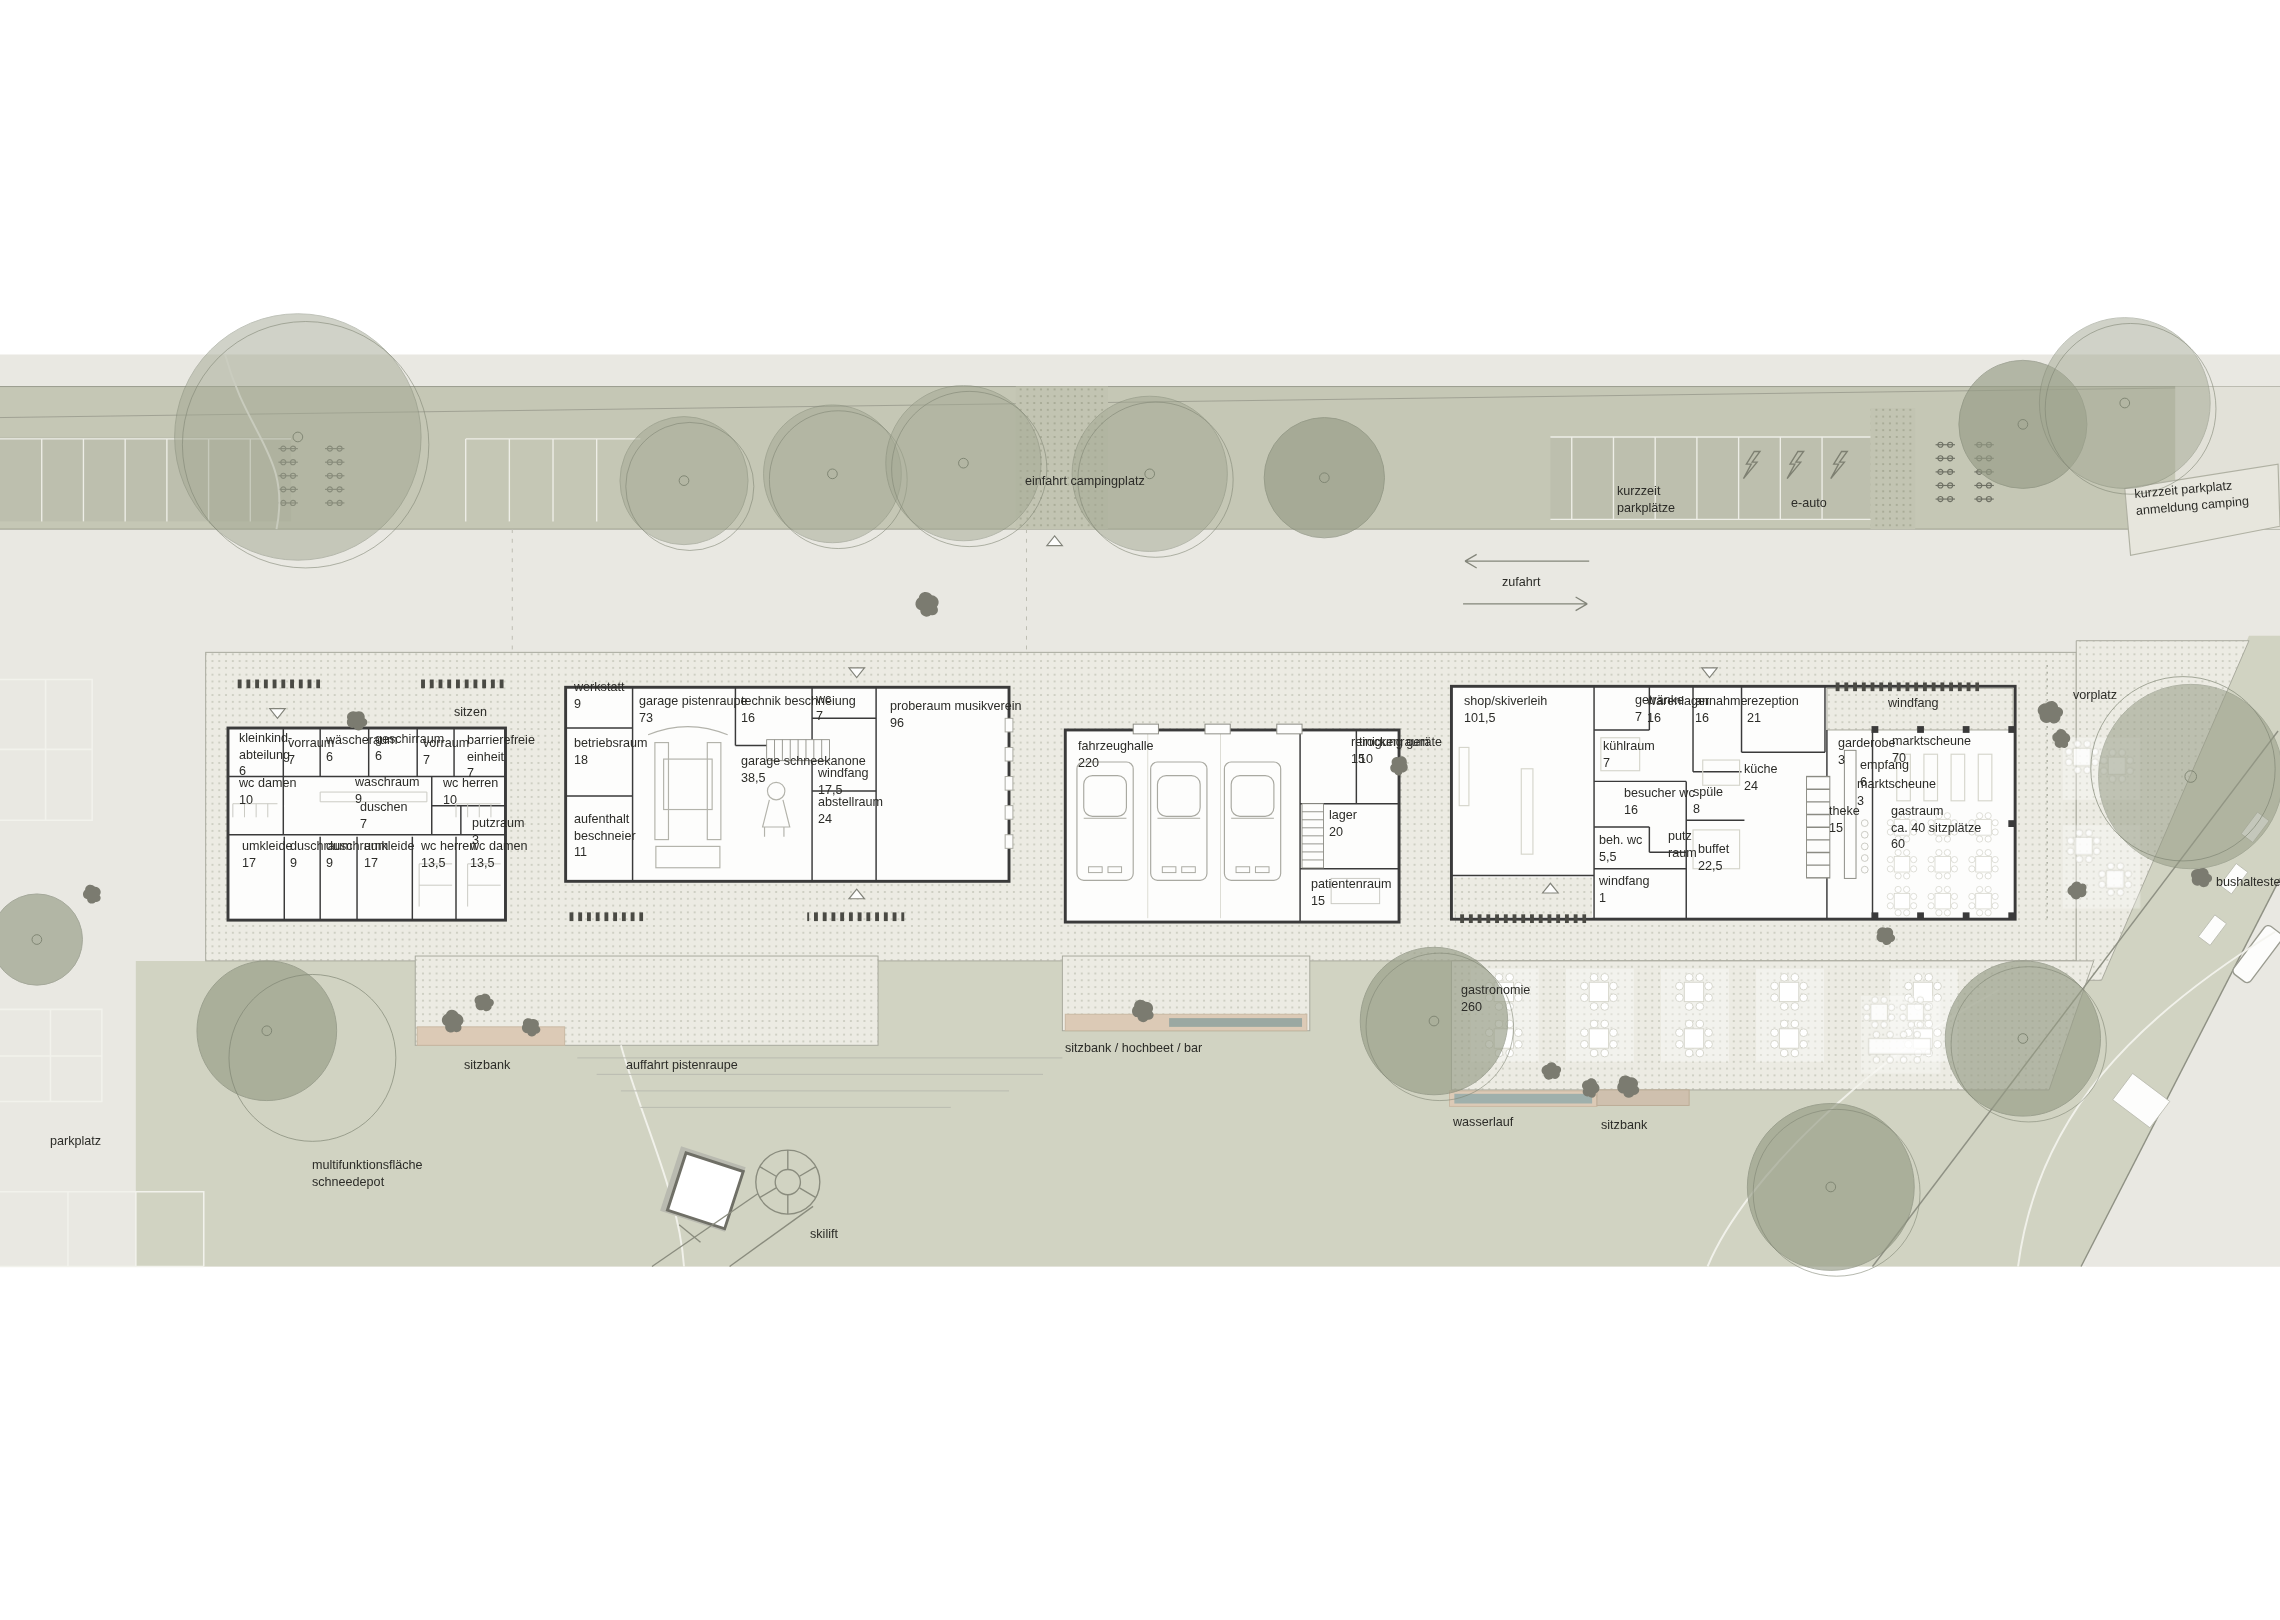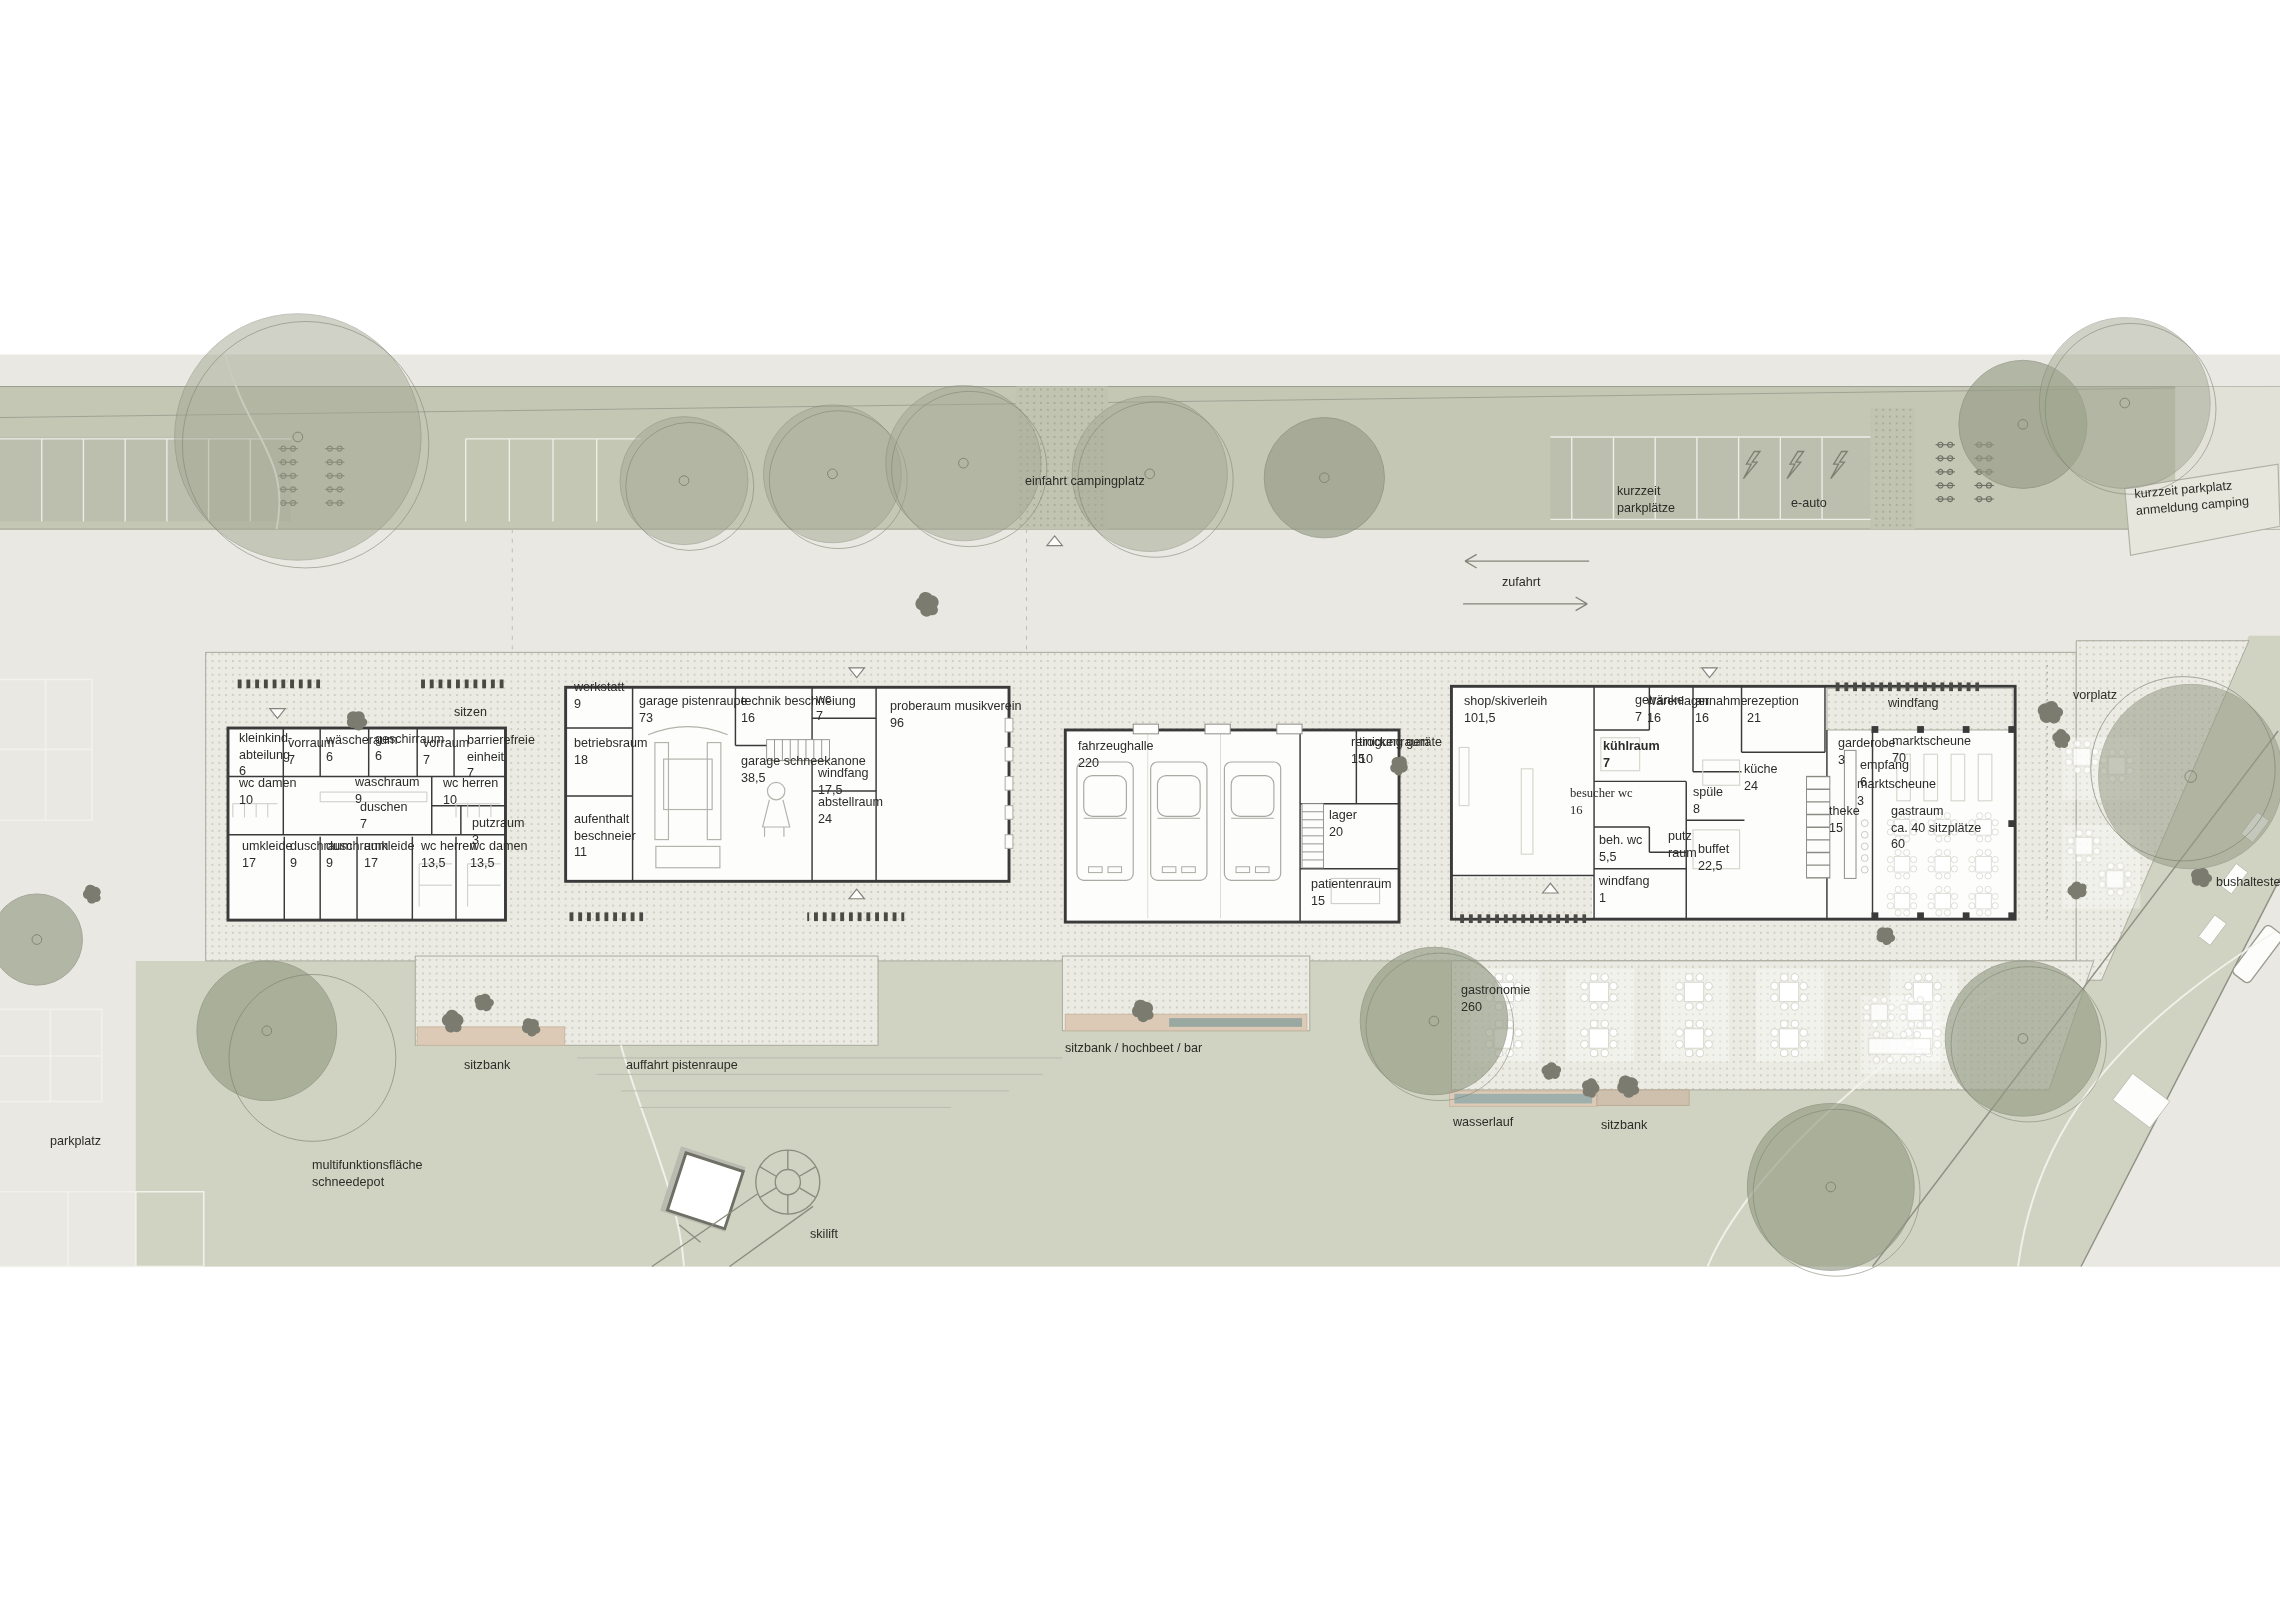--- a/index.html
+++ b/index.html
@@ -696,29 +696,29 @@
       <i>16</i>
     </div>
 <div class="lbl" style="left: 1695px; top: 693px;">
       <i>annahme</i>
       <i>16</i>
     </div>
 <div class="lbl" style="left: 1747px; top: 693px;">
       <i>rezeption</i>
       <i>21</i>
     </div>
-<div class="lbl" style="left: 1603px; top: 738px; font-weight: bold;">
+<div class="lbl" style="left: 1603px; top: 738px;">
       <i>kühlraum</i>
       <i>7</i>
     </div>
 <div class="lbl" style="left: 1744px; top: 761px;">
       <i>küche</i>
       <i>24</i>
     </div>
-<div class="lbl" style="left: 1570px; top: 785px; font-family: Liberation Serif, serif;">
+<div class="lbl" style="left: 1624px; top: 785px;">
       <i>besucher wc</i>
       <i>16</i>
     </div>
 <div class="lbl" style="left: 1693px; top: 784px;">
       <i>spüle</i>
       <i>8</i>
     </div>
 <div class="lbl" style="left: 1599px; top: 832px;">
       <i>beh. wc</i>
       <i>5,5</i>

